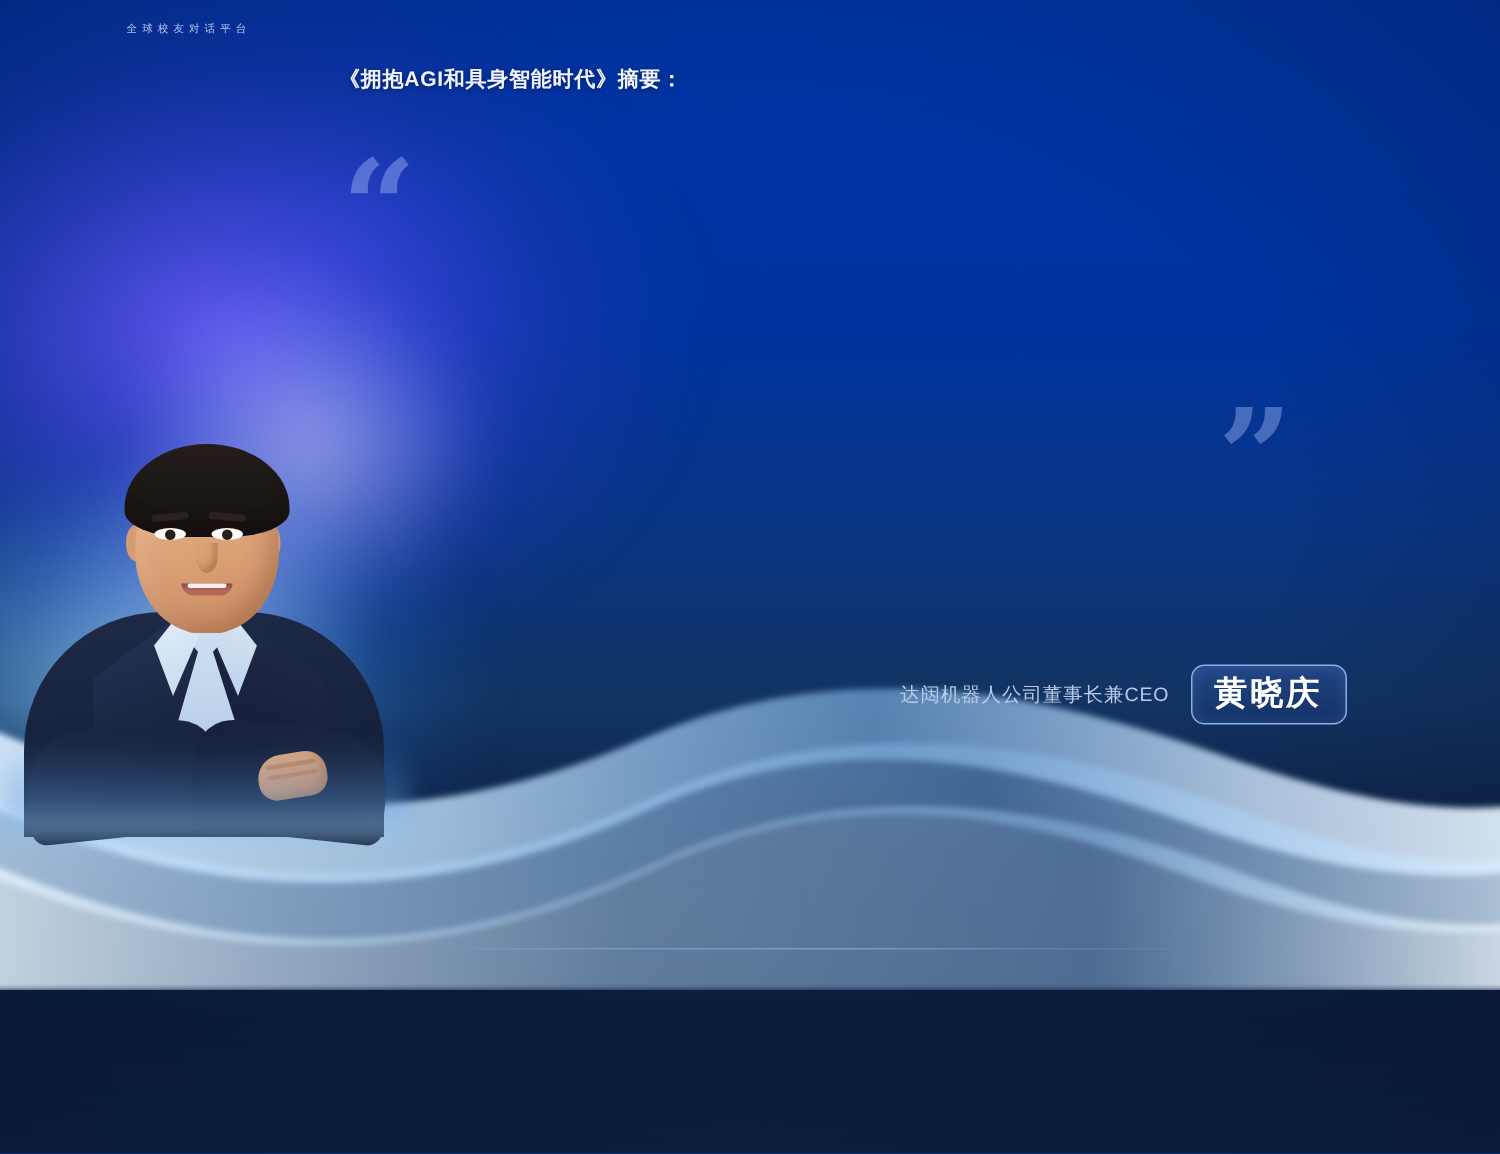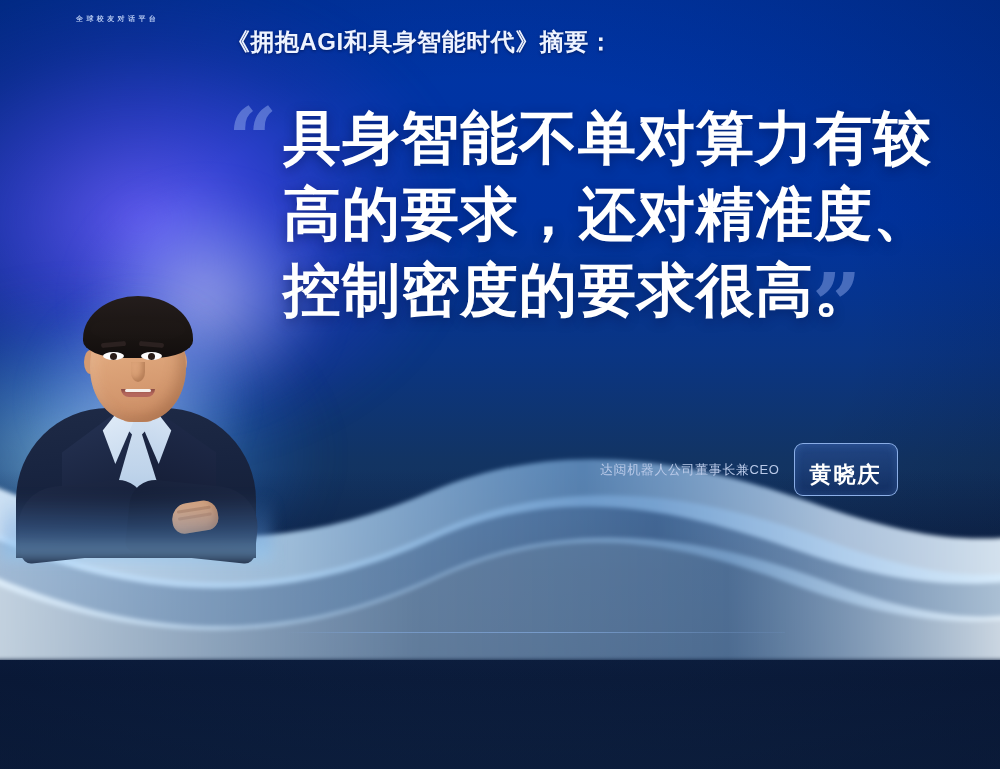--- a/index.html
+++ b/index.html
@@ -54,37 +54,36 @@
     position:absolute;inset:0;
     background:radial-gradient(ellipse 80% 70% at 50% 42%,rgba(0,0,0,0) 45%,rgba(2,10,35,.35) 100%);
   }
 
   
   .header{position:absolute;left:0;top:0;width:1000px;height:92px;z-index:40;}
   .logo-wrap{position:absolute;left:26px;top:14px;width:192px;height:58px;}
   .logo-tag{
     position:absolute;left:50px;top:0px;width:100px;height:11px;
     font-size:7px;letter-spacing:3.4px;color:#cfe0ff;opacity:.85;
-    line-height:11px;white-space:nowrap;
+    text-align:center;line-height:11px;white-space:nowrap;
     font-family:"DejaVu Sans",sans-serif;
-    font-weight:bold;
   }
   .logo-text{
     position:absolute;left:0;top:9px;
     font-size:42px;font-weight:bold;letter-spacing:1px;line-height:49px;
     font-family:"DejaVu Sans","Liberation Sans",sans-serif;
     background:linear-gradient(180deg,#ffffff 0%,#eef5ff 34%,#bcd4f7 56%,#86b0e8 78%,#5f93d8 100%);
     -webkit-background-clip:text;background-clip:text;color:transparent;
     -webkit-text-stroke:0.6px rgba(255,255,255,.30);
     text-shadow:0 2px 6px rgba(0,18,70,.5);
     white-space:nowrap;
   }
   .header-title{
-    position:absolute;left:226px;top:30px;
-    font-size:24px;font-weight:bold;color:#eef3ff;letter-spacing:.5px;
+    position:absolute;left:226px;top:40px;
+    font-size:14px;font-weight:bold;color:#eef3ff;letter-spacing:.5px;
     white-space:nowrap;line-height:24px;
     text-shadow:0 1px 3px rgba(0,15,60,.6);
   }
 
   
   .quote-open{
     position:absolute;left:228px;top:96px;z-index:30;
     font-size:86px;line-height:86px;font-weight:bold;
     color:rgba(150,175,240,.48);
     font-family:"DejaVu Serif","Liberation Serif",serif;
@@ -201,21 +200,21 @@
   
   .waves{position:absolute;left:0;top:440px;width:1000px;height:220px;z-index:26;}
 
   
   .attrib{position:absolute;left:600px;top:443px;z-index:40;display:flex;align-items:center;gap:14px;text-align:center;}
   .attrib-role{
     font-size:13px;color:#b9c9e8;letter-spacing:.6px;white-space:nowrap;line-height:20px;
   }
   .attrib-name{
     border:1.6px solid rgba(160,195,250,.85);border-radius:9px;
-    padding:18px 15px 7px;font-size:22px;font-weight:bold;color:#ffffff;
+    padding:5px 15px 7px;font-size:22px;font-weight:bold;color:#ffffff;
     letter-spacing:2px;white-space:nowrap;line-height:26px;
     background:linear-gradient(180deg,rgba(70,110,200,.30),rgba(30,60,150,.18));
     box-shadow:0 0 10px rgba(110,160,240,.22) inset;
   }
 
   
   .divider{
     position:absolute;left:285px;top:632px;width:500px;height:1px;z-index:40;
     background:linear-gradient(90deg,rgba(120,160,220,0) 0%,rgba(130,170,225,.55) 18%,rgba(140,180,235,.6) 55%,rgba(120,160,220,.12) 100%);
   }
@@ -297,25 +296,20 @@
   </svg>
 
   <div class="header">
     <div class="logo-wrap">
       <div class="logo-tag">全球校友对话平台</div>
     </div>
     <div class="header-title">《拥抱AGI和具身智能时代》摘要：</div>
   </div>
 
   <div class="quote-open">“</div>
-  <div class="quote-body">
-    <div class="q-line">具身智能不单对算力有较</div>
-    <div class="q-line">高的要求，还对精准度、</div>
-    <div class="q-line">控制密度的要求很高。</div>
-  </div>
   <div class="quote-close">”</div>
 
   <div class="attrib">
     <div class="attrib-role">达闼机器人公司董事长兼CEO</div>
     <div class="attrib-name">黄晓庆</div>
   </div>
 
   <div class="divider"></div>
 
   <div class="footer">

